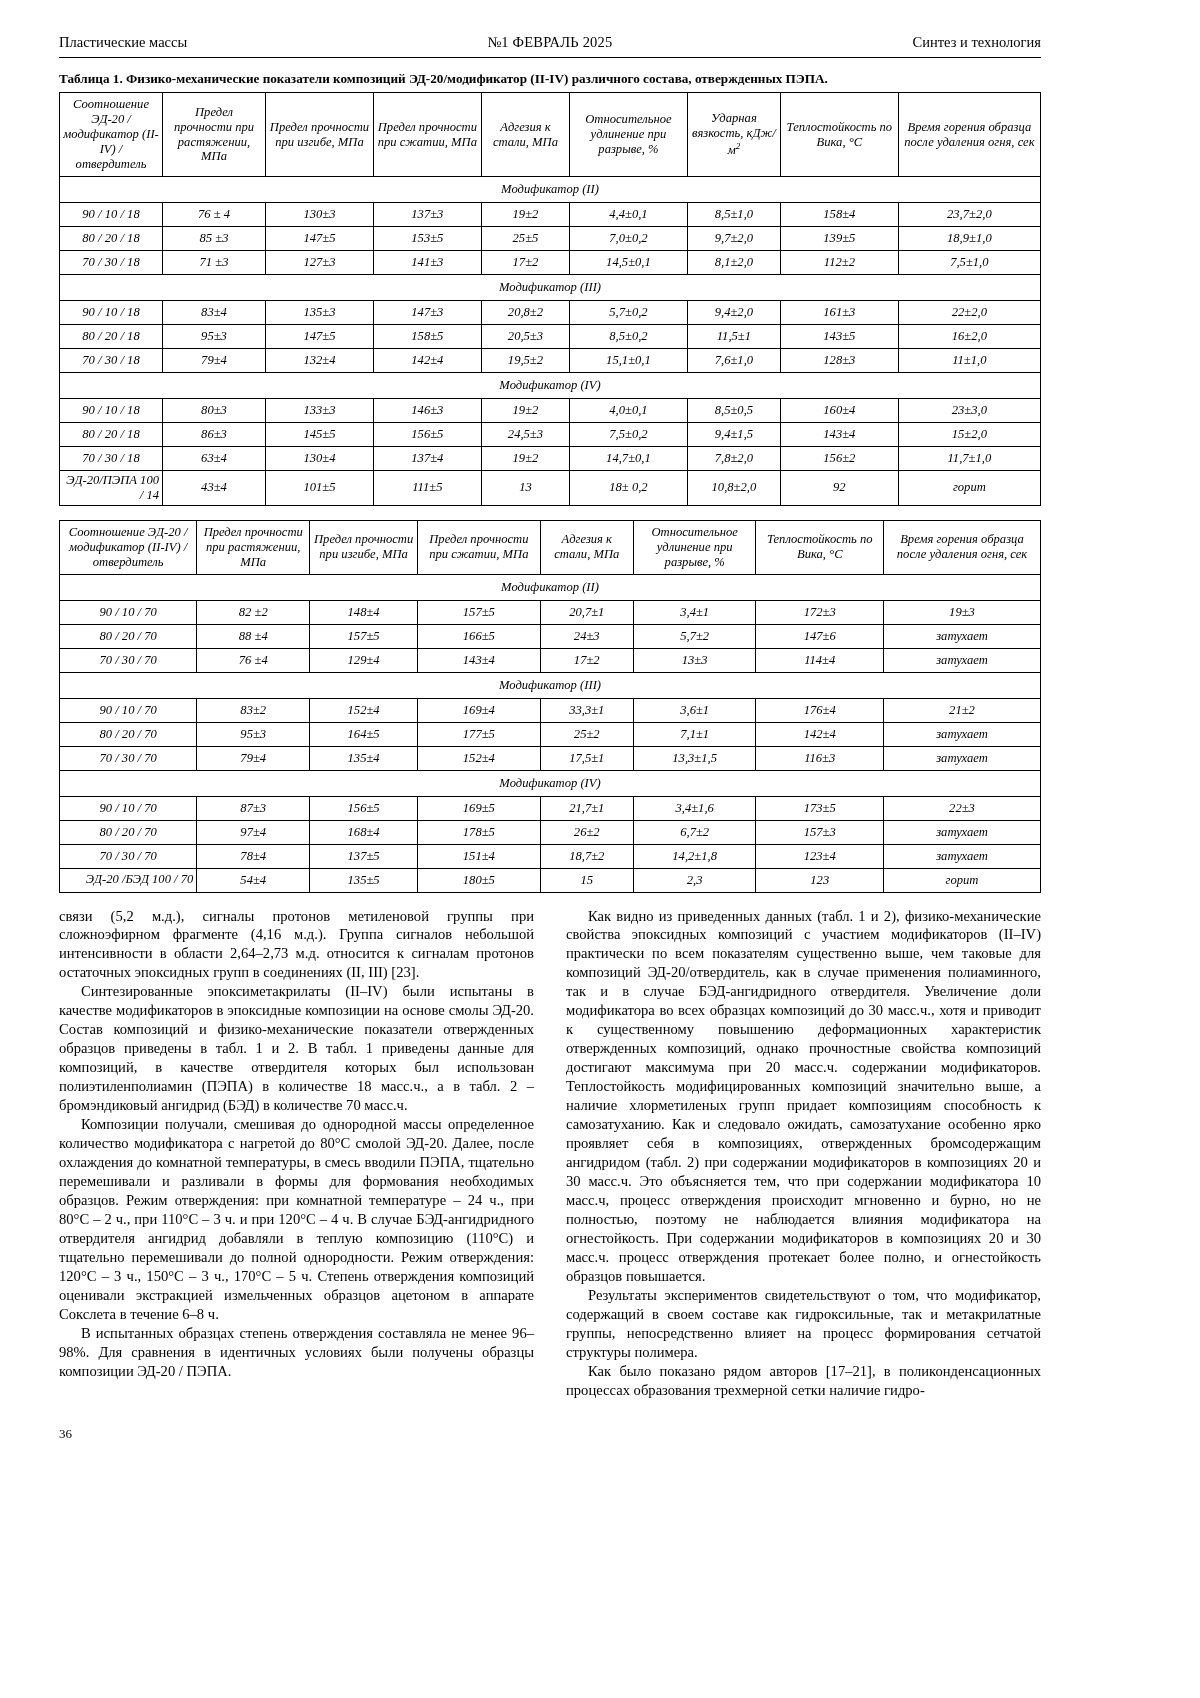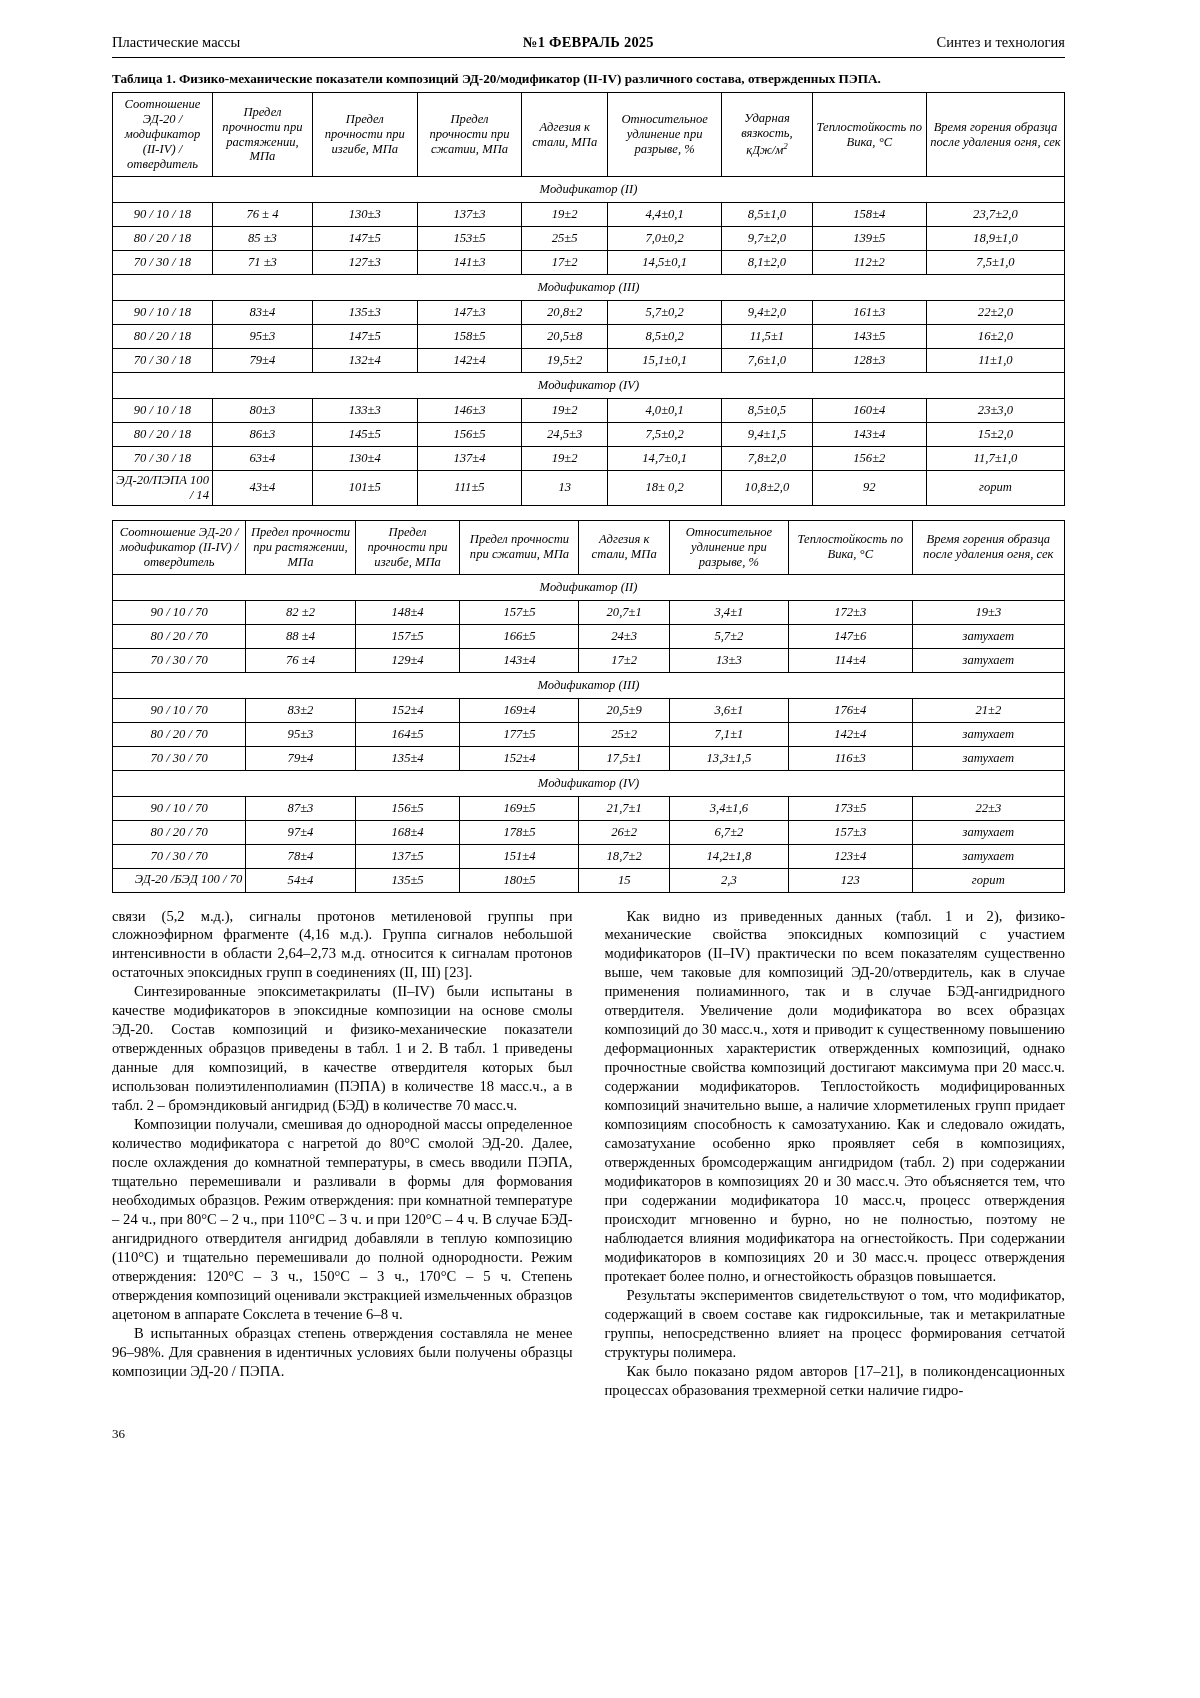--- a/index.html
+++ b/index.html
@@ -11,35 +11,34 @@
     width: 1200px;
     min-height: 1698px;
     font-family: "Liberation Serif", serif;
     color: #000;
   }
   .page {
     position: relative;
     width: 1109px;
     min-height: 1698px;
     box-sizing: border-box;
-    padding: 34px 68px 30px 88px;
-    margin-left: 24px;
+    padding: 34px 68px 30px 59px;
   }
   
   .running-head {
     display: flex;
     justify-content: space-between;
     align-items: baseline;
     font-size: 14.5px;
     padding-bottom: 6px;
     border-bottom: 1.6px solid #000;
     margin-bottom: 12px;
   }
   .running-head .center {
-    font-weight: bold;
+    font-weight: normal;
     letter-spacing: .2px;
   }
   .running-head .left, .running-head .right { white-space: nowrap; }
 
   
   .table-caption {
     font-size: 13.2px;
     font-weight: bold;
     text-align: justify;
     line-height: 1.32;
@@ -189,21 +188,21 @@
         <td>5,7±0,2</td>
         <td>9,4±2,0</td>
         <td>161±3</td>
         <td>22±2,0</td>
       </tr>
       <tr class="dataRow">
         <td>80 / 20 / 18</td>
         <td>95±3</td>
         <td>147±5</td>
         <td>158±5</td>
-        <td>20,5±8</td>
+        <td>20,5±3</td>
         <td>8,5±0,2</td>
         <td>11,5±1</td>
         <td>143±5</td>
         <td>16±2,0</td>
       </tr>
       <tr class="dataRow">
         <td>70 / 30 / 18</td>
         <td>79±4</td>
         <td>132±4</td>
         <td>142±4</td>
@@ -322,21 +321,21 @@
         <td>затухает</td>
       </tr>
       <tr class="groupRow">
         <td class="group" colspan="8">Модификатор (III)</td>
       </tr>
       <tr class="dataRow">
         <td>90 / 10 / 70</td>
         <td>83±2</td>
         <td>152±4</td>
         <td>169±4</td>
-        <td>20,5±9</td>
+        <td>33,3±1</td>
         <td>3,6±1</td>
         <td>176±4</td>
         <td>21±2</td>
       </tr>
       <tr class="dataRow">
         <td>80 / 20 / 70</td>
         <td>95±3</td>
         <td>164±5</td>
         <td>177±5</td>
         <td>25±2</td>

